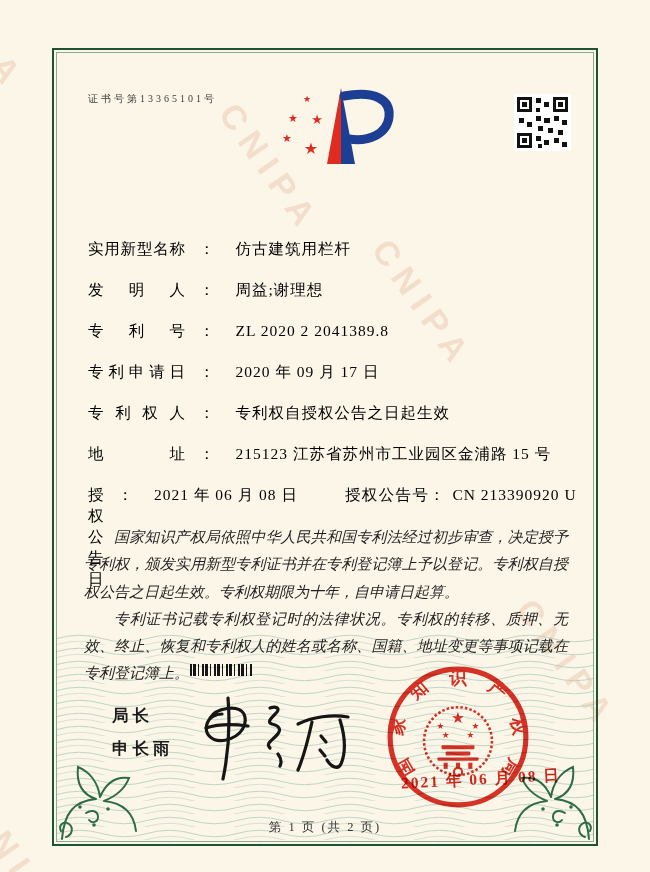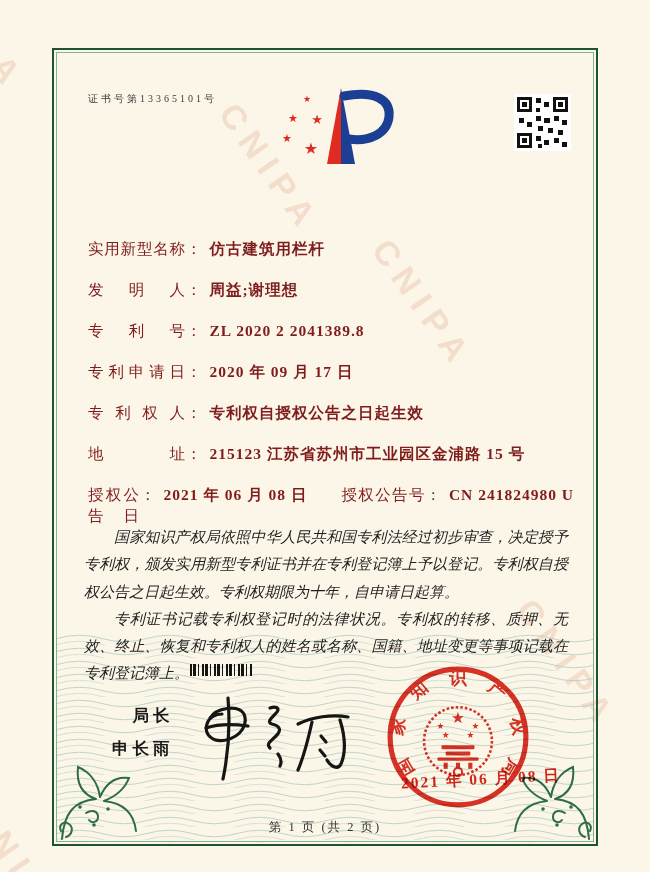--- a/index.html
+++ b/index.html
@@ -37,42 +37,42 @@
   }
   .logo { position:absolute; left:277px; top:84px; width:128px; height:86px; z-index:2; }
   .qr { position:absolute; left:514px; top:94px; width:57px; height:57px; z-index:2; }
   .title {
     position:absolute; left:0; right:0; top:173px; z-index:2;
     text-align:center; font-size:34px; font-weight:bold;
     letter-spacing:13px; color:#1c1c1c;
   }
   
   .fields { position:absolute; left:88px; top:239px; width:486px; z-index:2; }
-  .field-row { display:flex; align-items:baseline; height:41px; font-size:15.5px; color:#7f1d1d; }
+  .field-row { display:flex; align-items:baseline; height:41px; font-size:15.5px; color:#000000;gap:13px; }
   .flabel { display:inline-block; width:97px; text-align:justify; text-align-last:justify; }
   .fsep { margin:0 2px 0 1px; }
-  .fvalue { margin-left:6px; letter-spacing:1px; white-space:nowrap;font-weight:bold; }
+  .fvalue { margin-left:6px; letter-spacing:1px; white-space:nowrap; }
   .pair2 { margin-left:34px; display:flex; align-items:baseline; }
   
   .body-text {
     position:absolute; left:84px; top:524px; width:484px; z-index:2;
     font-size:15px; line-height:1.82; text-align:justify;
     font-style:italic; color:#1e1e1e;
   }
   .body-text p { text-indent:2em; }
   
   .barcode {
     position:absolute; left:190px; top:664px; width:63px; height:12px; z-index:2;
     background:repeating-linear-gradient(90deg,#151515 0 2px,transparent 2px 3px,#151515 3px 6px,transparent 6px 8px,#151515 8px 9px,transparent 9px 12px);
   }
   .officer {
     position:absolute; left:112px; top:699px; z-index:2;
     font-family:"Liberation Sans","DejaVu Sans",sans-serif;
     font-size:16.5px; font-weight:600; letter-spacing:4px;
-    line-height:33px; color:#1a1a1a;text-align:right;
+    line-height:33px; color:#1a1a1a;
   }
   .signature { position:absolute; left:192px; top:684px; width:164px; height:100px; z-index:3; mix-blend-mode:multiply; }
   .seal { position:absolute; left:386px; top:665px; width:144px; height:144px; z-index:3; mix-blend-mode:multiply; opacity:0.95; }
   .seal-date {
     position:absolute; left:401px; top:769px; width:170px; z-index:4;
     color:#d7281c; font-size:15.5px; font-weight:bold; letter-spacing:2px;
     transform:rotate(-3deg); mix-blend-mode:multiply; white-space:nowrap;
   }
   .ornament { position:absolute; top:751px; width:94px; height:94px; z-index:2; }
   .ornament.bl { left:56px; }
@@ -214,21 +214,21 @@
         <span class="fsep">：</span>
       <span class="fvalue">215123 江苏省苏州市工业园区金浦路 15 号</span>
     </div>
     <div class="field-row">
       <span class="flabel">授权公告日</span>
         <span class="fsep">：</span>
       <span class="fvalue">2021 年 06 月 08 日</span>
       <span class="pair2">
         <span class="flabel" style="width:83px;">授权公告号</span>
           <span class="fsep">：</span>
-        <span class="fvalue">CN 241824980 U</span>
+        <span class="fvalue">CN 213390920 U</span>
       </span>
     </div>
   </div>
 
   <div class="body-text">
     <p>国家知识产权局依照中华人民共和国专利法经过初步审查，决定授予专利权，颁发实用新型专利证书并在专利登记簿上予以登记。专利权自授权公告之日起生效。专利权期限为十年，自申请日起算。</p>
     <p>专利证书记载专利权登记时的法律状况。专利权的转移、质押、无效、终止、恢复和专利权人的姓名或名称、国籍、地址变更等事项记载在专利登记簿上。</p>
   </div>
 
   <div class="barcode"></div>

